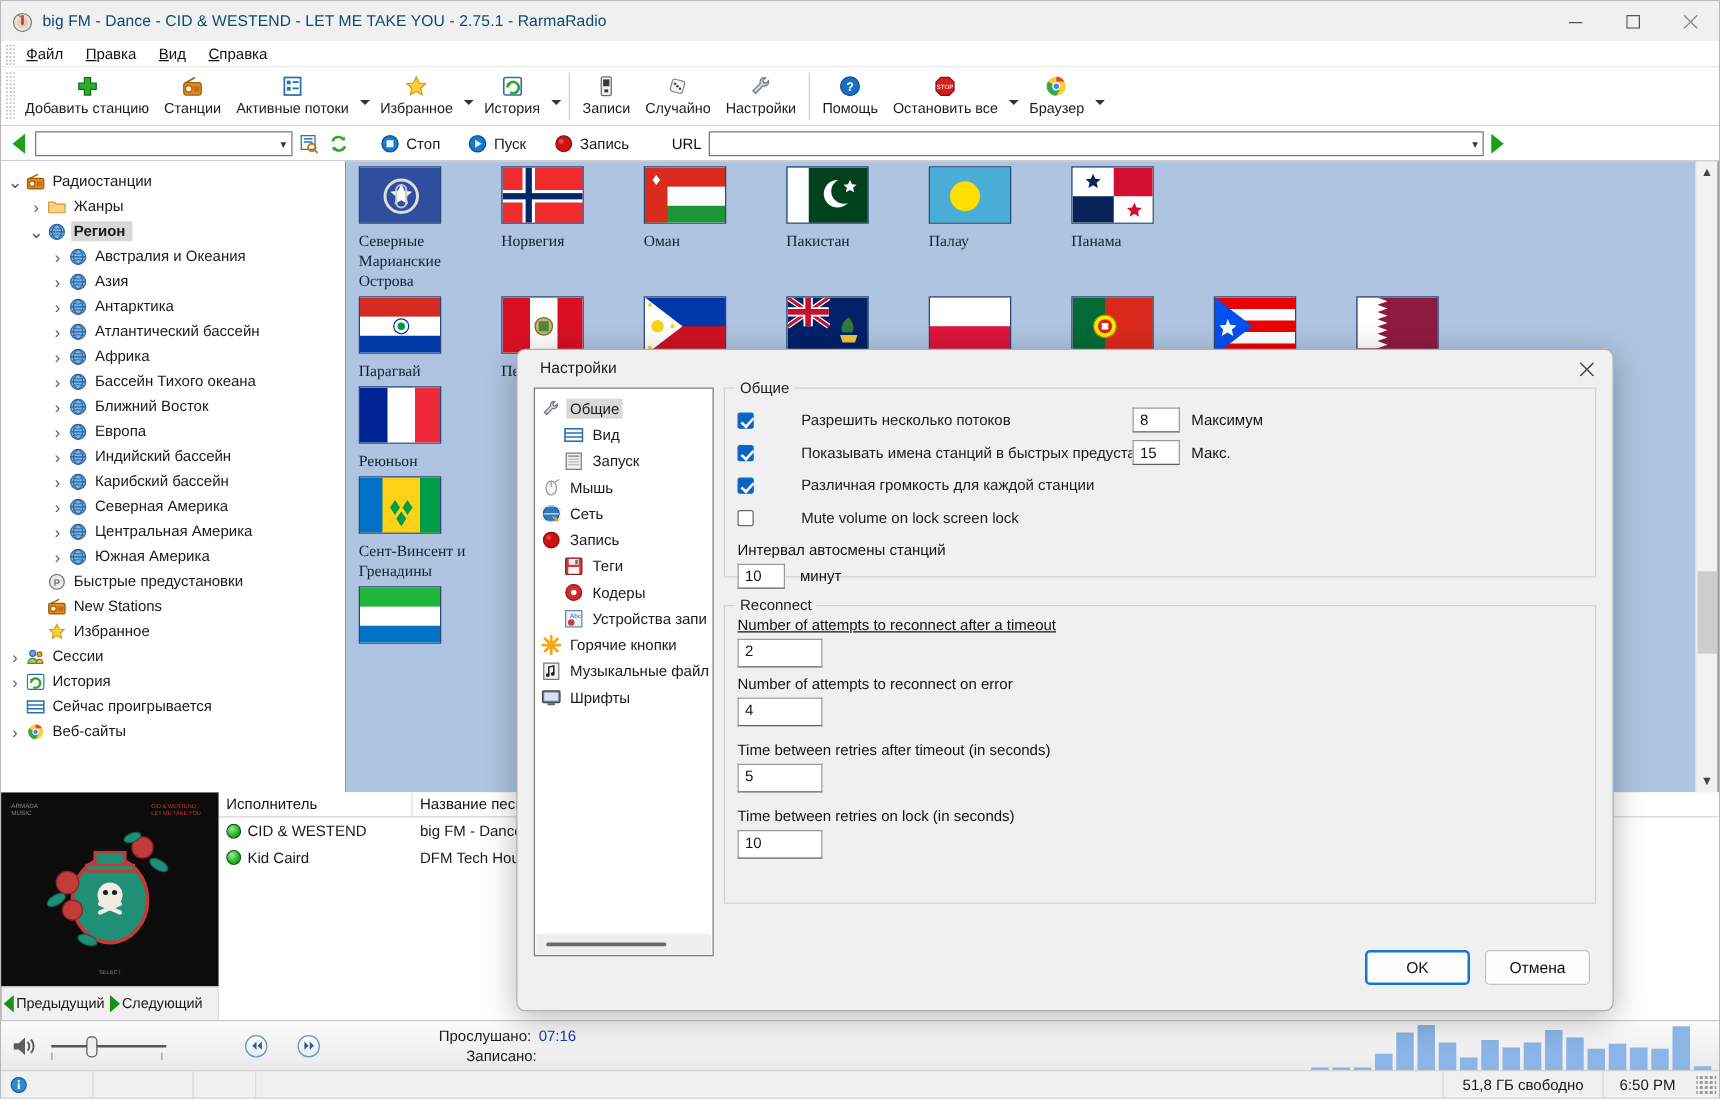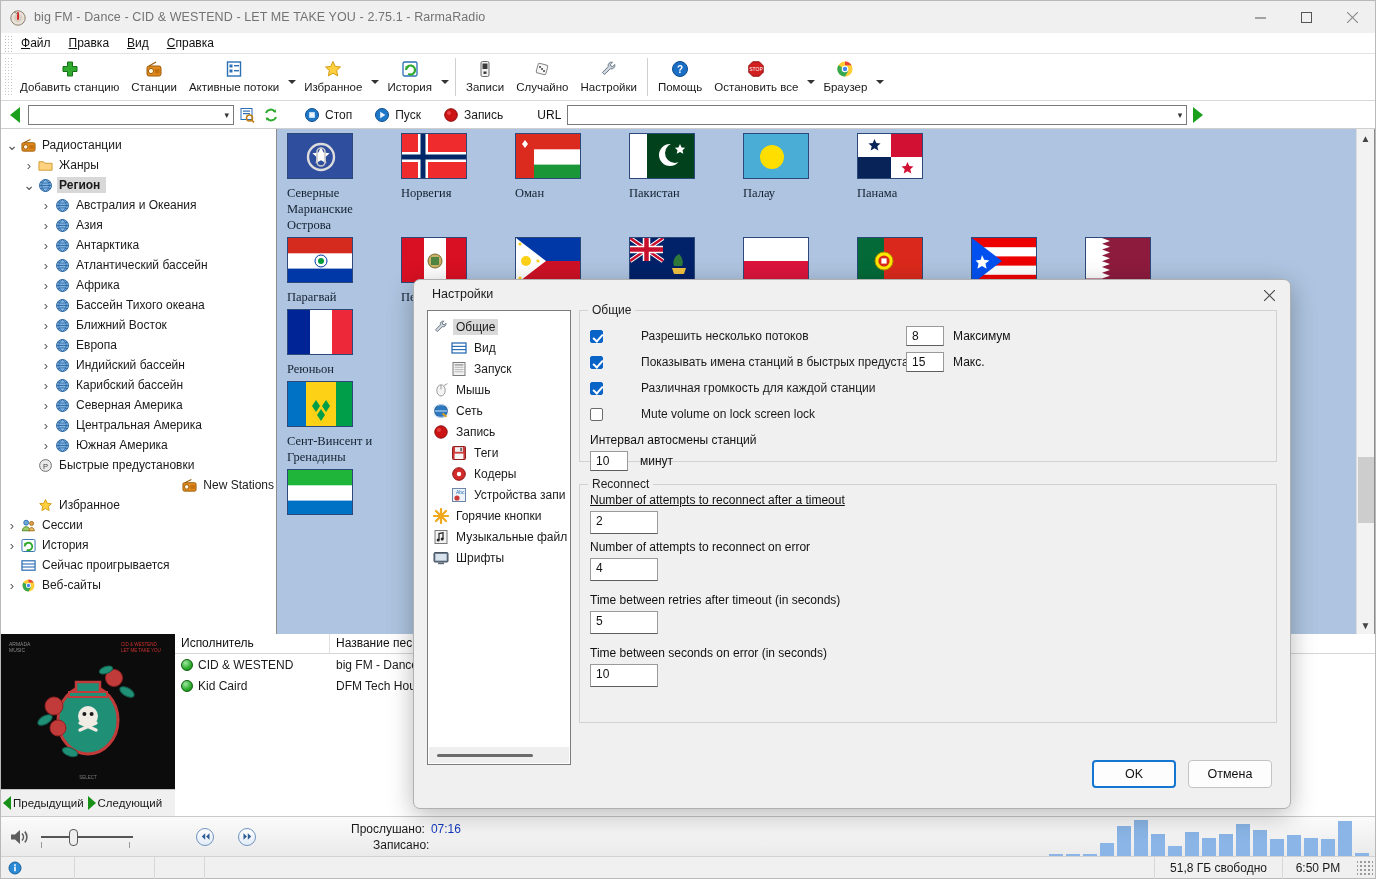--- a/index.html
+++ b/index.html
@@ -23,21 +23,21 @@
   #titlebar {
     position: absolute; top: 0; left: 0; width: 1374px; height: 32px;
     background: #f0f0f0;
     display: flex; align-items: center;
   }
   #title-icon {
     width: 18px; height: 18px; margin-left: 8px; margin-right: 7px;
     flex: 0 0 auto; position: relative;
   }
   #title-text {
-    font-size: 12.5px; color: #737373; white-space: nowrap;
+    font-size: 12.5px; color: #0c4a6e; white-space: nowrap;
     letter-spacing: .1px;
   }
   .wincontrols { margin-left: auto; display: flex; height: 32px; }
   .wincontrol {
     width: 46px; height: 32px; display: flex; align-items: center; justify-content: center;
     color: #555;
   }
 
   
   #menubar {
@@ -679,21 +679,21 @@
         <div class="trow" style="padding-left: 21px;">
           <span class="exp"></span>
           <span class="tico">
             <svg width="15" height="15" viewBox="0 0 16 16">
               <circle cx="8" cy="8" r="6.3" fill="#e9e9e9" stroke="#6b6b6b"></circle>
               <text x="8" y="11.4" font-size="8" text-anchor="middle" fill="#444" font-family="Liberation Sans">P</text>
             </svg>
           </span>
           <span class="tlabel">Быстрые предустановки</span>
         </div>
-        <div class="trow" style="padding-left: 21px; justify-content: flex-end;">
+        <div class="trow" style="padding-left: 21px;">
           <span class="exp"></span>
           <span class="tico">
             <svg width="15" height="15" viewBox="0 0 16 16">
               <rect x="1" y="5" width="14" height="9" rx="1.5" fill="#e08a1e" stroke="#9c5d06"></rect>
               <circle cx="5" cy="9.5" r="2.4" fill="#fff4e0" stroke="#9c5d06"></circle>
               <rect x="9" y="7.6" width="4.6" height="4" fill="#c46f10"></rect>
               <path d="M3 5 L10 1.6" stroke="#9c5d06" stroke-width="1.2" fill="none"></path>
             </svg>
           </span>
           <span class="tlabel">New Stations</span>
@@ -1351,21 +1351,21 @@
 
       <div class="gbox" style="margin-top:22px;height:239px;padding-top:6px;">
         <div class="gtitle">Reconnect</div>
         <div id="reconnect-fields">
             <div class="rlabel" style="margin-top: 2px; text-decoration: underline;">Number of attempts to reconnect after a timeout</div>
             <div class="numbox" style="width: 68px; margin-top: 4px; height: 23px;">2</div>
             <div class="rlabel" style="">Number of attempts to reconnect on error</div>
             <div class="numbox" style="width: 68px; margin-top: 4px; height: 23px;">4</div>
             <div class="rlabel" style="margin-top: 12px;">Time between retries after timeout (in seconds)</div>
             <div class="numbox" style="width: 68px; margin-top: 4px; height: 23px;">5</div>
-            <div class="rlabel" style="margin-top: 12px;">Time between seconds on error (in seconds)</div>
+            <div class="rlabel" style="margin-top: 12px;">Time between retries on lock (in seconds)</div>
             <div class="numbox" style="width: 68px; margin-top: 4px; height: 23px;">10</div>
           </div>
       </div>
     </div>
 
     <div id="dlg-buttons">
       <div class="dbtn primary">OK</div>
       <div class="dbtn">Отмена</div>
     </div>
   </div>

